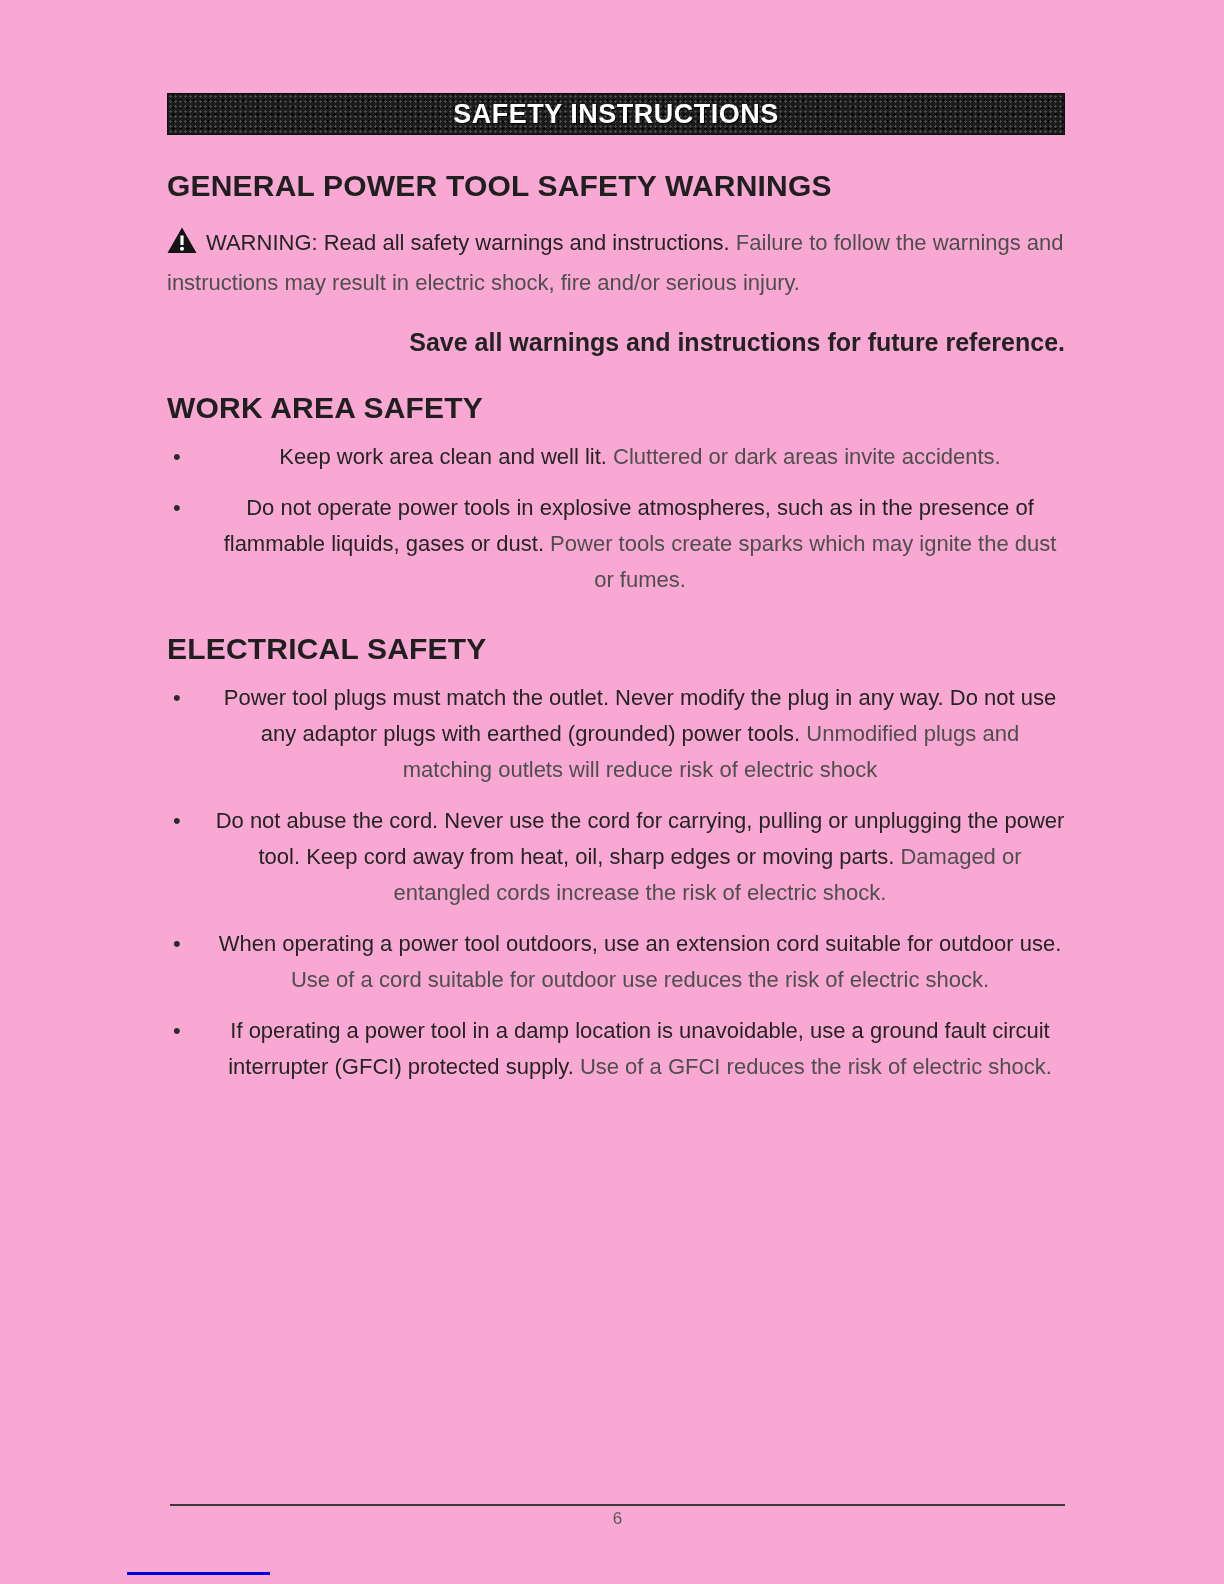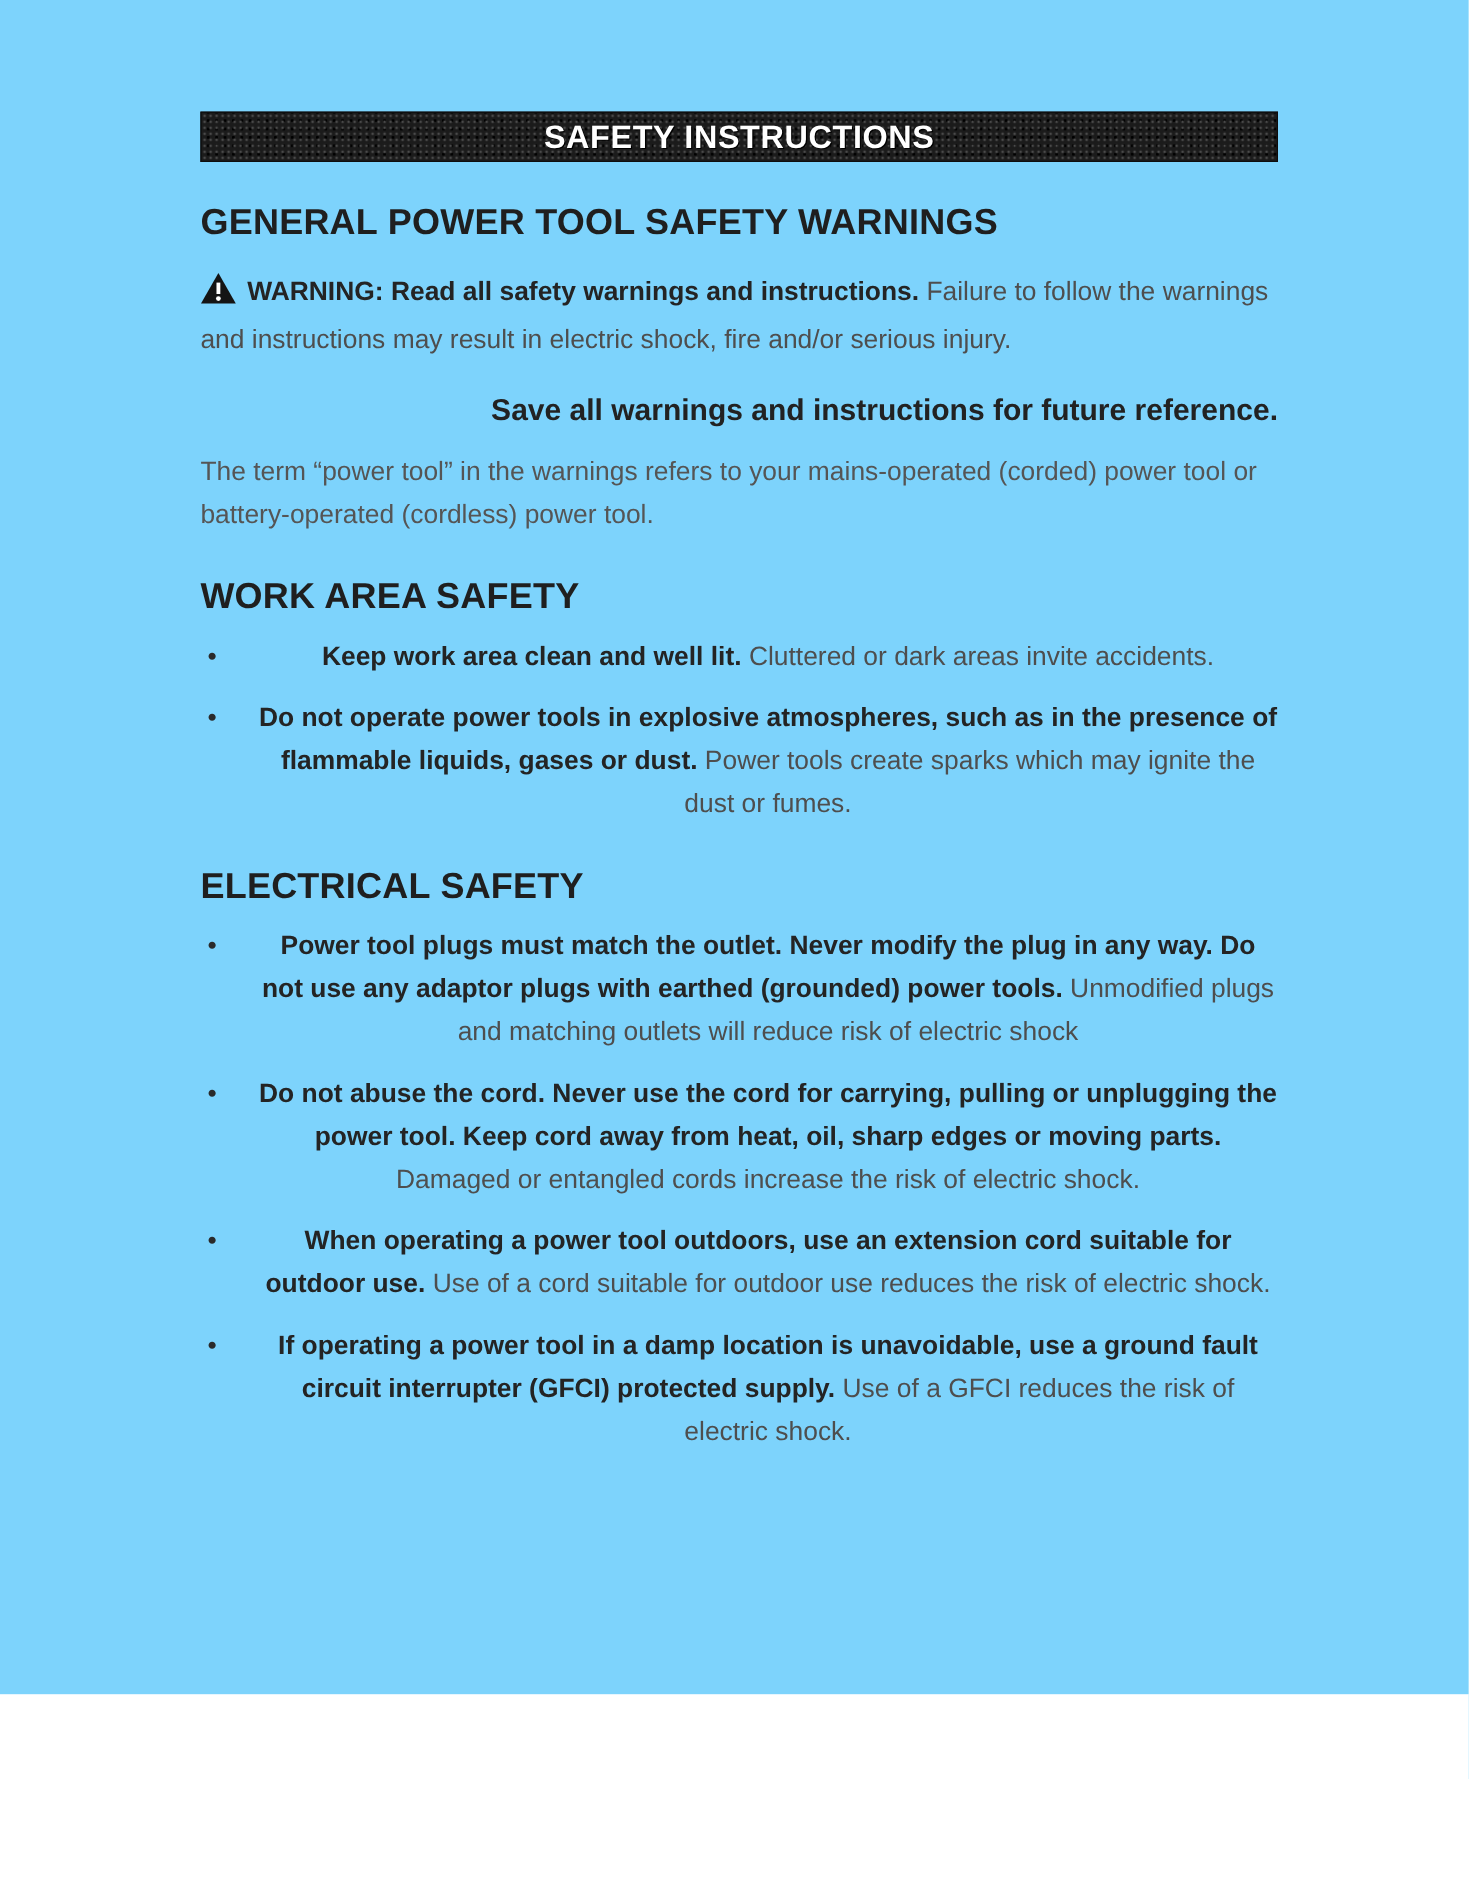--- a/index.html
+++ b/index.html
@@ -3,22 +3,22 @@
 <meta charset="utf-8">
 <style>
   html, body {
     margin: 0;
     padding: 0;
     background: #ffffff;
   }
   .page {
     position: relative;
     width: 1224px;
-    height: 1412px;
-    background: #7dd3fc;
+    height: 1584px;
+    background: #f9a8d4;
     font-family: "Liberation Sans", sans-serif;
     overflow: hidden;
   }
   .content {
     position: absolute;
     left: 167px;
     top: 93px;
     width: 898px;
   }
   
@@ -89,21 +89,21 @@
     margin-bottom: 15px;
   }
   ul.bullets li::before {
     content: "\2022";
     position: absolute;
     left: 6px;
     top: 0;
     color: #2a2a2a;
     font-size: 22px;
   }
-  .b { font-weight: bold; color: #242424; }
+  .b { font-weight: normal; color: #242424; }
   .r { color: #4e4e4e; }
   .footer {
     position: absolute;
     left: 170px;
     top: 1504px;
     width: 895px;
   }
   .footer-rule {
     border: 0;
     border-top: 2px solid #3a3a3a;
@@ -139,21 +139,20 @@
     <p class="warning-para">
       <span class="warning-icon-wrap"><svg width="30" height="27" viewBox="0 0 30 27">
             <path d="M15 0.5 L29.5 26 L0.5 26 Z" fill="#141414"></path>
             <rect x="13.4" y="8.5" width="3.2" height="9.5" fill="#ffffff"></rect>
             <circle cx="15" cy="21.8" r="2" fill="#ffffff"></circle>
           </svg></span><strong class="b">WARNING: Read all safety warnings and instructions.</strong><span class="r"> Failure to follow the warnings and instructions may result in electric shock, fire and/or serious injury.</span>
     </p>
 
     <h2 class="save-heading">Save all warnings and instructions for future reference.</h2>
 
-    <p class="body-para">The term “power tool” in the warnings refers to your mains-operated (corded) power tool or battery-operated (cordless) power tool.</p>
 
     <h1 class="sec">WORK AREA SAFETY</h1>
 
     <ul class="bullets">
       <li><span class="b">Keep work area clean and well lit.</span><span class="r"> Cluttered or dark areas invite accidents.</span></li>
       <li><span class="b">Do not operate power tools in explosive atmospheres, such as in the presence of flammable liquids, gases or dust.</span><span class="r"> Power tools create sparks which may ignite the dust or fumes.</span></li>
     </ul>
 
     <h1 class="sec">ELECTRICAL SAFETY</h1>
 

